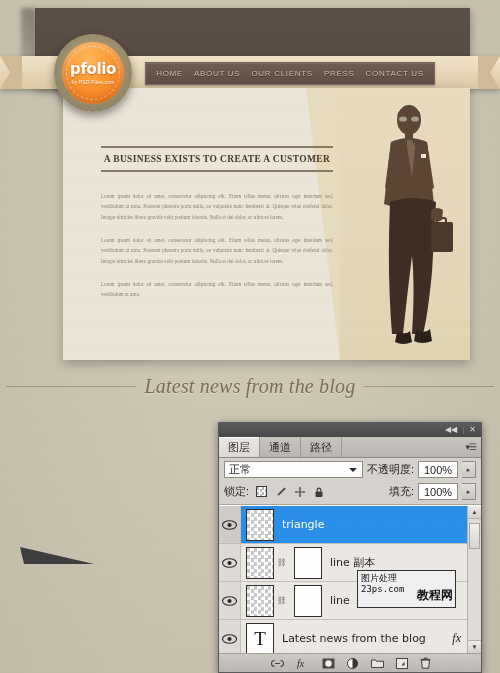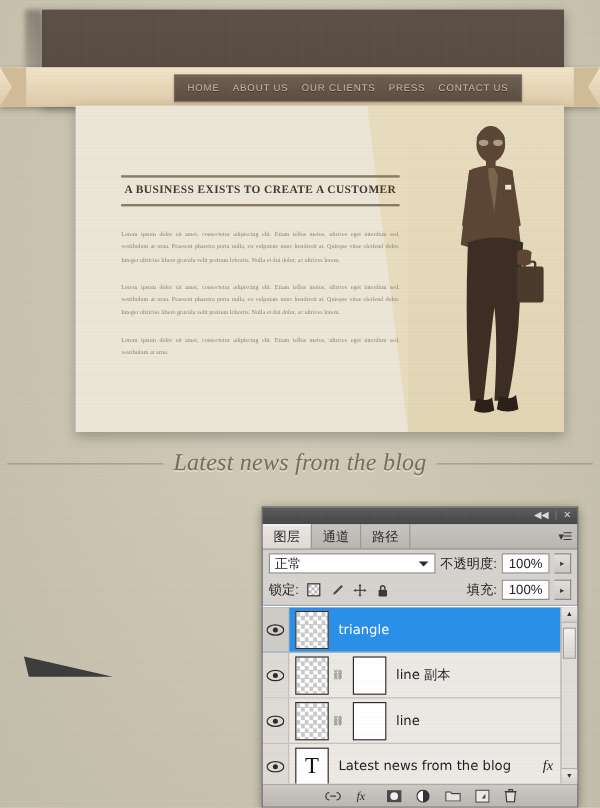--- a/index.html
+++ b/index.html
@@ -324,20 +324,26 @@
     </div>
 
     <div class="navbox">
       <a>HOME</a>
       <a>ABOUT US</a>
       <a>OUR CLIENTS</a>
       <a>PRESS</a>
       <a>CONTACT US</a>
     </div>
 
+    <div class="logo">
+      <div class="logo-inner">
+        <div class="logo-word">pfolio</div>
+        <div class="logo-sub">by PSD Files.com</div>
+      </div>
+    </div>
 
     <div class="page">
       <div class="page-right"></div>
 
       <div class="headline">A BUSINESS EXISTS TO CREATE A CUSTOMER</div>
 
       <p class="para p1">Lorem ipsum dolor sit amet, consectetur adipiscing elit. Etiam tellus metus, ultrices eget interdum sed, vestibulum at urna. Praesent pharetra porta nulla, eu vulputate nunc hendrerit at. Quisque vitae eleifend dolor. Integer ultricies libero gravida velit pretium lobortis. Nulla et dui dolor, ac ultrices lorem.</p>
       <p class="para p2">Lorem ipsum dolor sit amet, consectetur adipiscing elit. Etiam tellus metus, ultrices eget interdum sed, vestibulum at urna. Praesent pharetra porta nulla, eu vulputate nunc hendrerit at. Quisque vitae eleifend dolor. Integer ultricies libero gravida velit pretium lobortis. Nulla et dui dolor, ac ultrices lorem.</p>
       <p class="para p3">Lorem ipsum dolor sit amet, consectetur adipiscing elit. Etiam tellus metus, ultrices eget interdum sed, vestibulum at urna.</p>
 
@@ -525,14 +531,19 @@
       </span>
       <span class="bi">
         <svg width="11" height="12" viewBox="0 0 11 12">
             <path d="M1.5 3 h8 l-0.8 8.2 h-6.4 Z" fill="#e2e0dc" stroke="#3a3a3a" stroke-width="1"></path>
             <path d="M0.6 2.6 h9.8 M4 2.4 v-1.3 h3 v1.3" fill="none" stroke="#3a3a3a" stroke-width="1"></path>
           </svg>
       </span>
     </div>
   </div>
 
+  <div class="wm">
+    <div>图片处理</div>
+    <div>23ps.com</div>
+    <div class="big">教程网</div>
+  </div>
 
 </div>
 
 </body></html>

